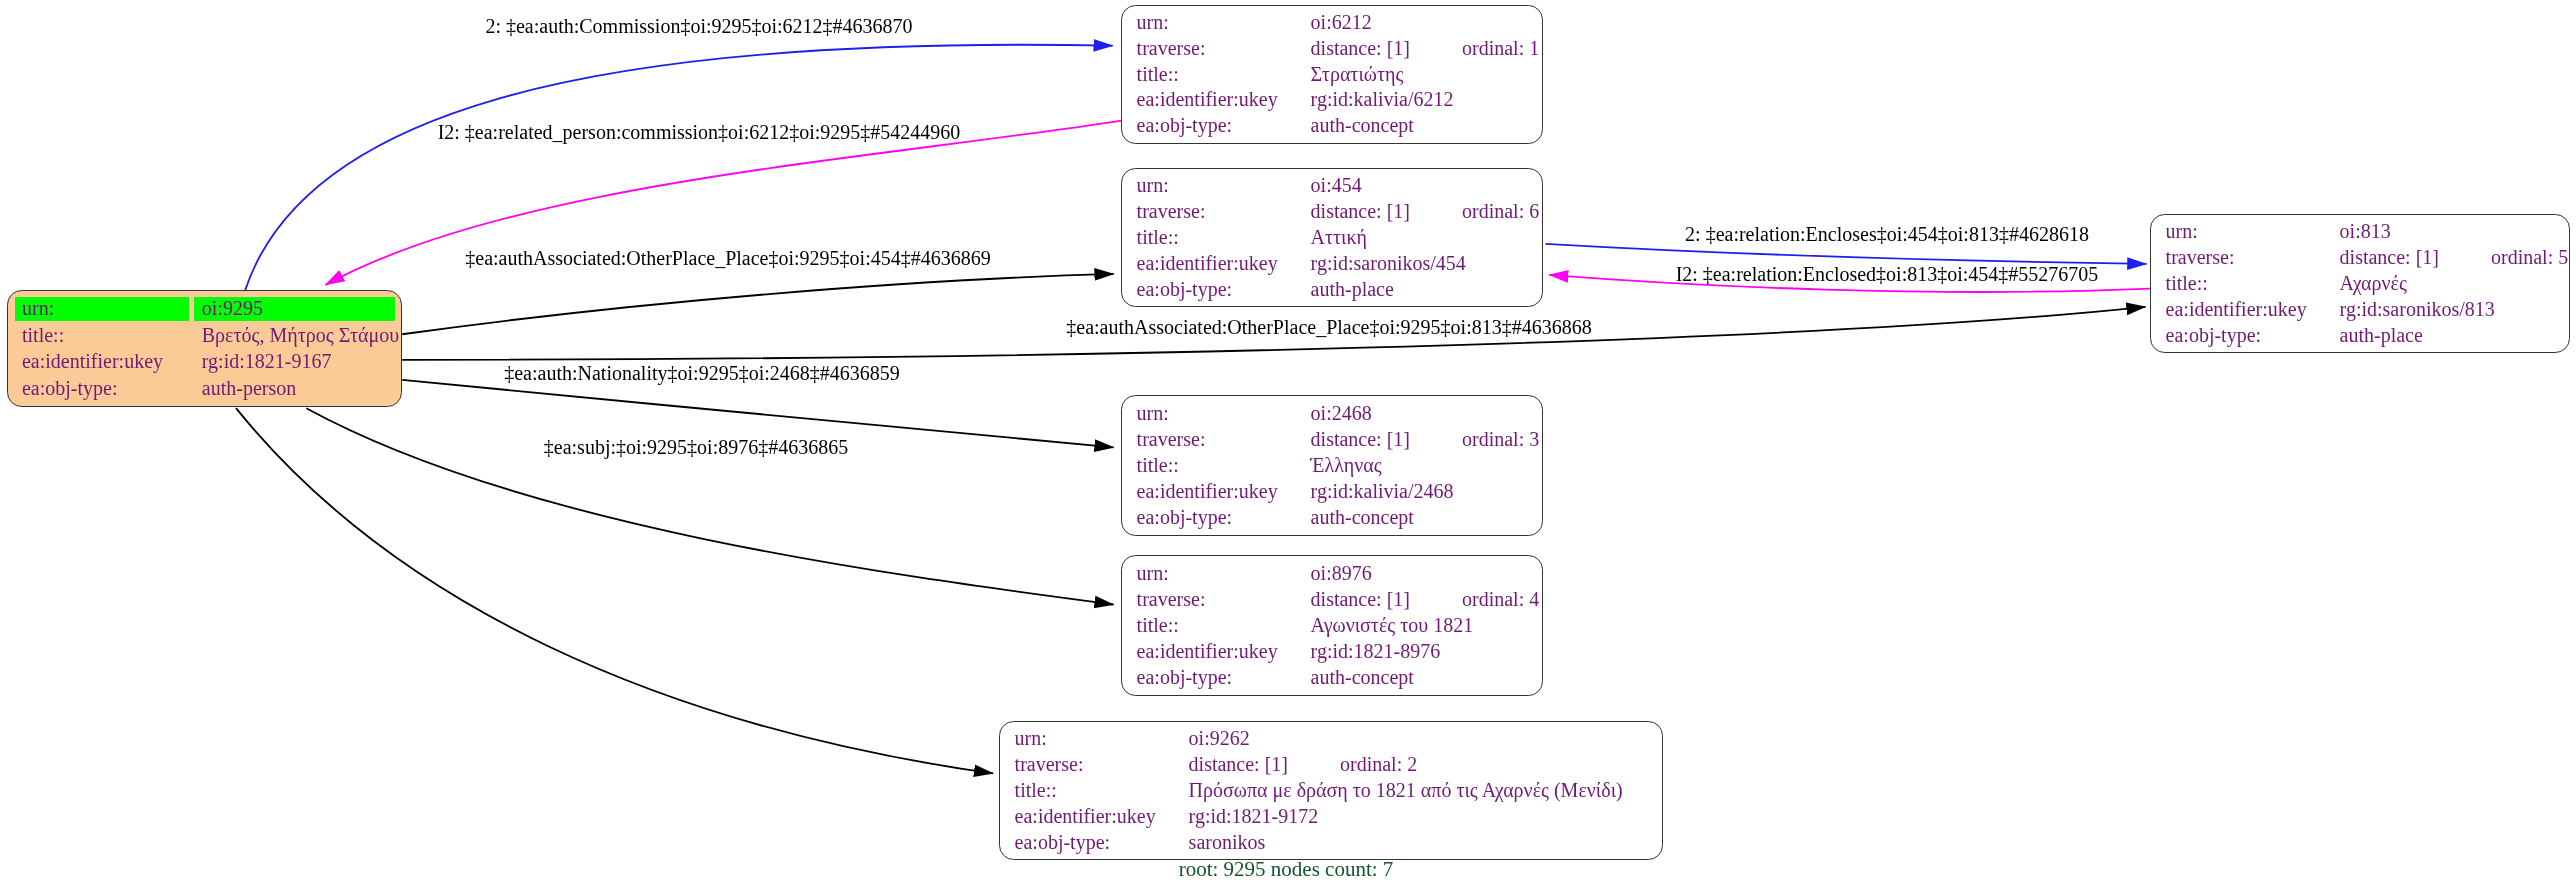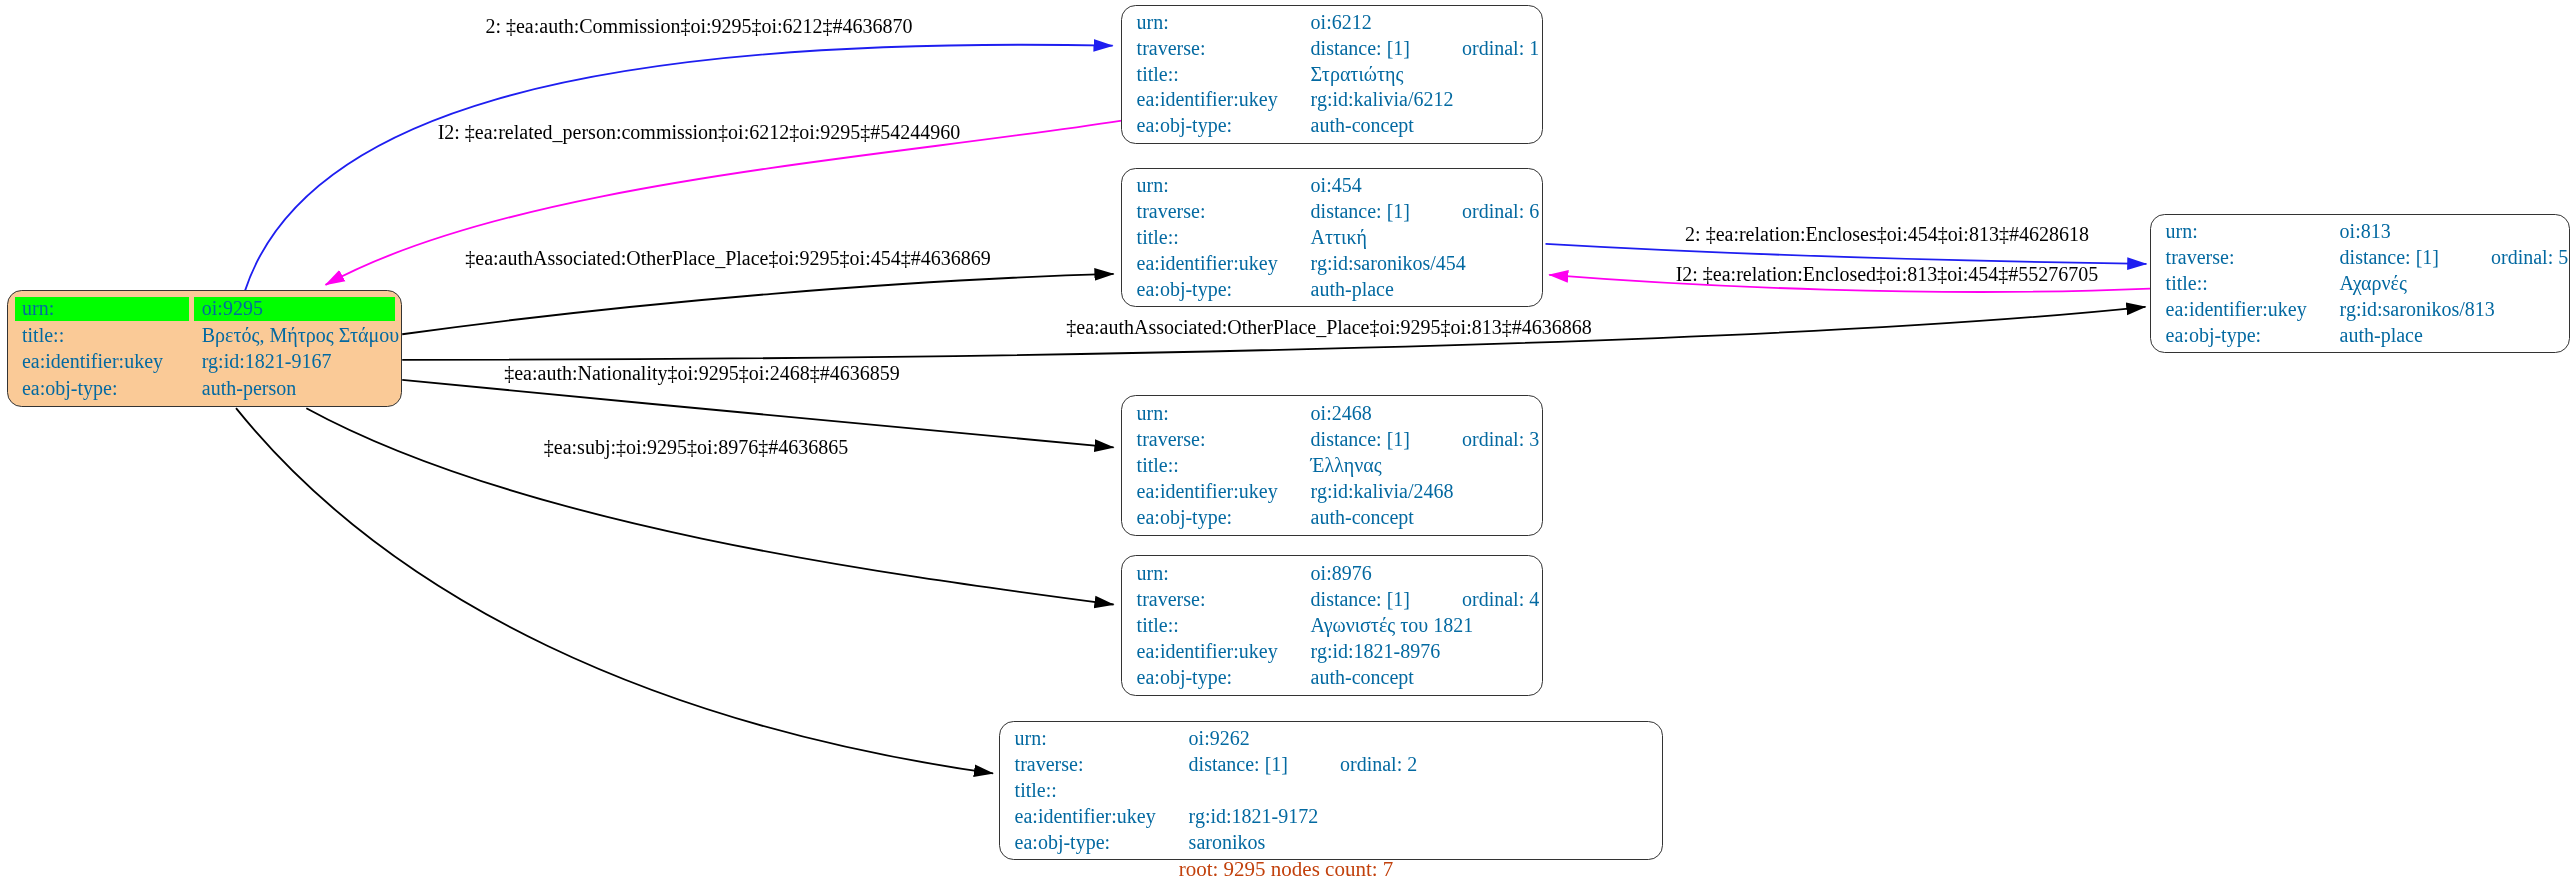--- a/index.html
+++ b/index.html
@@ -11,39 +11,39 @@
     overflow:hidden;
   }
   #edges{position:absolute;left:0;top:0;width:2576px;height:894px;}
   .node{
     position:absolute;
     background:#ffffff;
     border:1.8px solid #333333;
     border-radius:14.6px;
     display:flex;flex-direction:column;justify-content:space-evenly;
     padding:3.7px 0;box-sizing:border-box;
-    font-size:20px;color:#0369a1;
+    font-size:20px;color:#701a75;
     white-space:nowrap;
   }
   .node.root{background:#FACA97;}
   .nrow{display:flex;align-items:center;padding:0 5.5px 0 14.6px;height:25px;}
   .lbl{flex:0 0 174px;}
   .root .lbl{flex:0 0 167px;}
   .val{flex:1;}
   .trav{display:flex;gap:52px;}
   .root .nrow{padding:0 6.4px 0 6.4px;column-gap:5.5px;}
   .root .lbl, .root .val{padding-left:7.3px;}
   .hl{background:#00FF00;height:24px;display:flex;align-items:center;}
   .elabel{
     position:absolute;transform:translateX(-50%);
     font-size:20px;color:#000000;white-space:nowrap;
   }
   .caption{
     position:absolute;transform:translateX(-50%);
-    font-size:21px;color:#c2410c;white-space:nowrap;
+    font-size:21px;color:#14532d;white-space:nowrap;
   }
 </style>
 </head>
 <body>
 
 <div id="canvas">
 
   <svg id="edges" viewBox="0 0 2820 979">
     <defs>
       <marker id="arr-black" markerUnits="userSpaceOnUse" markerWidth="24" markerHeight="18" refX="21" refY="8" orient="auto">
@@ -232,20 +232,21 @@
     </div>
     <div class="nrow">
       <span class="lbl">traverse:</span>
       <span class="val trav">
           <span>distance: [1]</span>
           <span>ordinal: 2</span>
         </span>
     </div>
     <div class="nrow">
       <span class="lbl">title::</span>
+        <span class="val">Πρόσωπα με δράση το 1821 από τις Αχαρνές (Μενίδι)</span>
     </div>
     <div class="nrow">
       <span class="lbl">ea:identifier:ukey</span>
         <span class="val">rg:id:1821-9172</span>
     </div>
     <div class="nrow">
       <span class="lbl">ea:obj-type:</span>
         <span class="val">saronikos</span>
     </div>
   </div>

